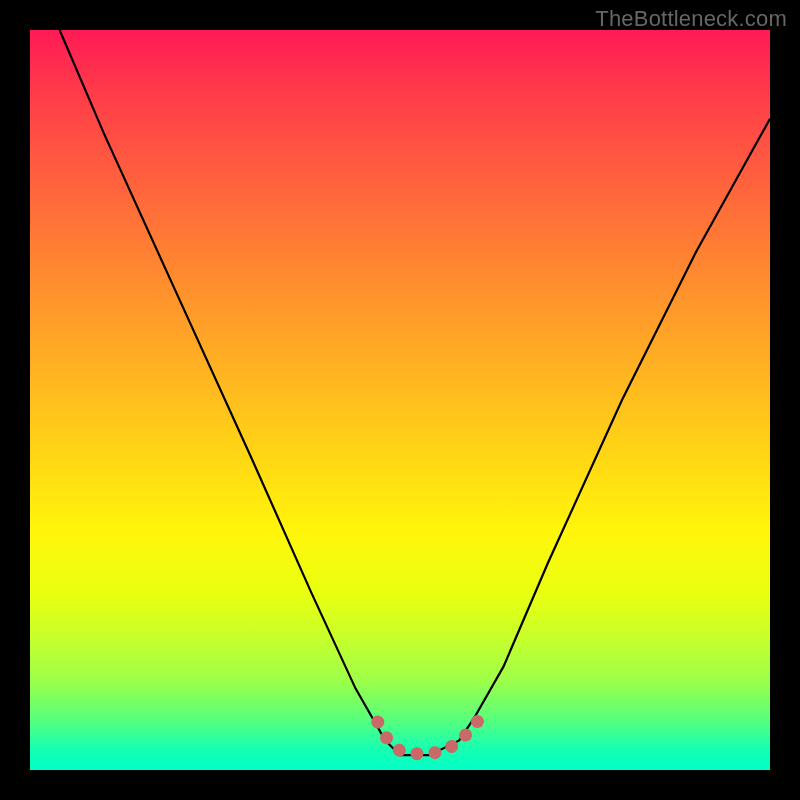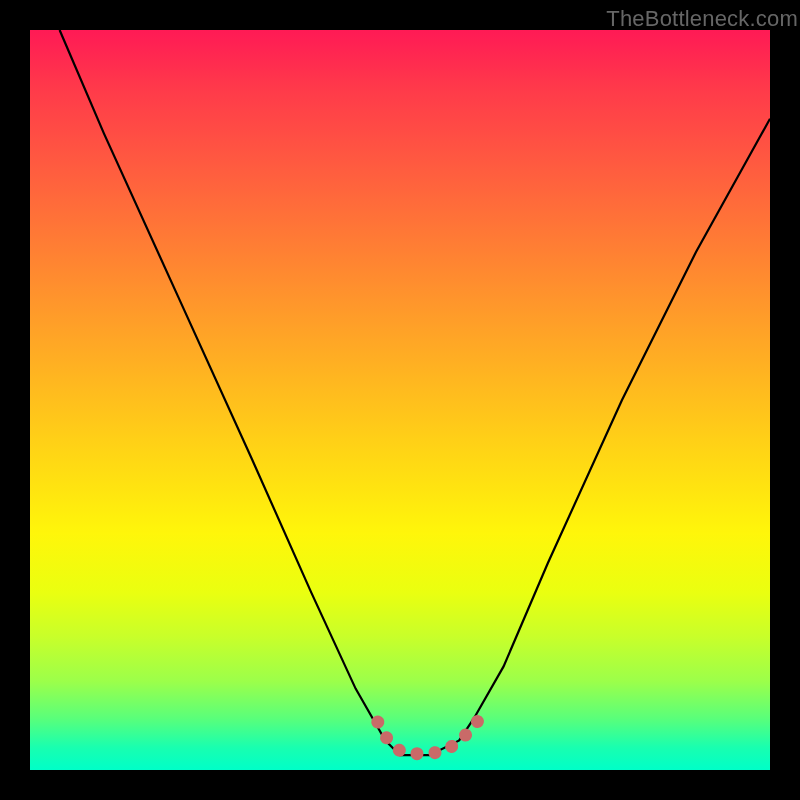--- a/index.html
+++ b/index.html
@@ -35,21 +35,21 @@
       #eaff10 76%,
       #c8ff2a 82%,
       #9cff4a 88%,
       #5aff7a 93%,
       #18ffb0 97%,
       #00ffc8 100%);
   }
   .watermark {
     position: absolute;
     top: 6px;
-    right: 2px;
+    right: 13px;
     color: #666;
     font-size: 22px;
     letter-spacing: 0.2px;
     user-select: none;
   }
   svg.curves {
     position: absolute;
     left: 0;
     top: 0;
     width: 740px;

